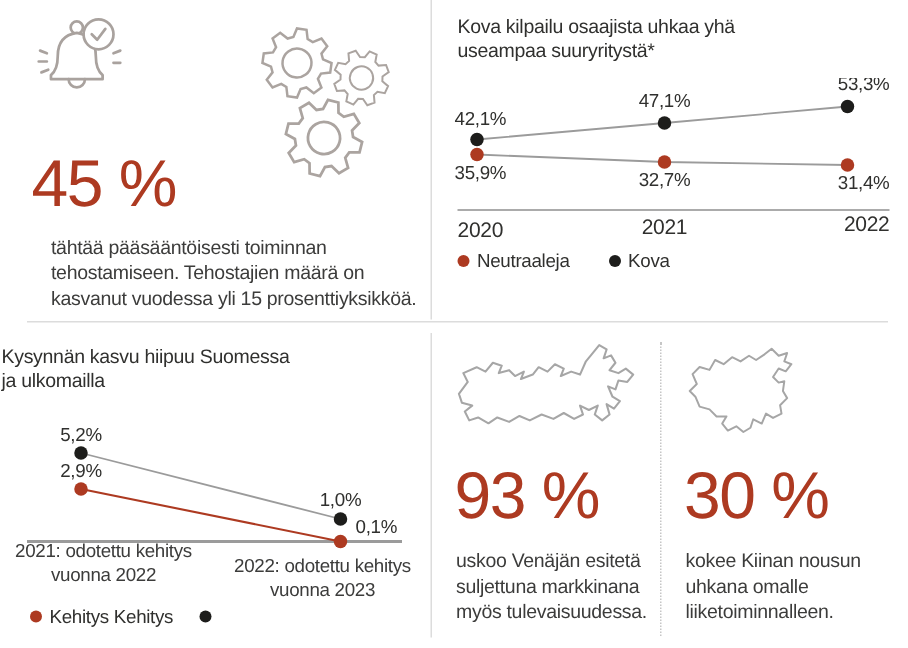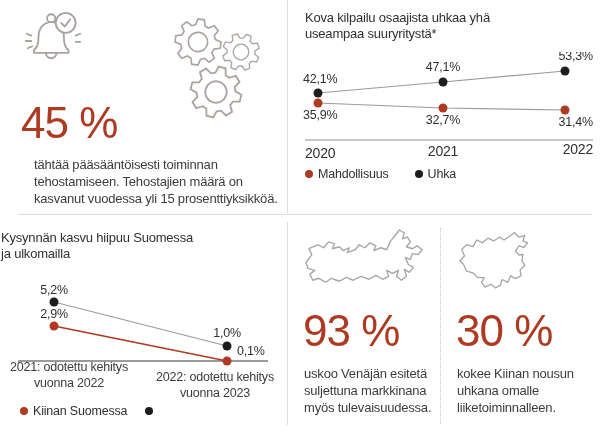--- a/index.html
+++ b/index.html
@@ -91,25 +91,25 @@
     <text class="val-label" x="290" y="74" text-anchor="end">31,4%</text>
 
     <text class="year-label" x="2" y="106" text-anchor="start">2020</text>
     <text class="year-label" x="140" y="104" text-anchor="middle">2021</text>
     <text class="year-label" x="290" y="102" text-anchor="end">2022</text>
   </svg>
 
   <div class="abs legend" style="left:305px;top:167px;gap:26px;">
     <div class="legend-item">
       <span class="legend-dot dot-red"></span>
-      <span>Mahdollisuus</span>
+      <span>Neutraaleja</span>
     </div>
     <div class="legend-item">
       <span class="legend-dot dot-black"></span>
-      <span>Uhka</span>
+      <span>Kova</span>
     </div>
   </div>
 
 
   <div class="abs panel-title" style="left:1px;top:230px;width:260px;">Kysynnän kasvu hiipuu Suomessa
 ja ulkomailla</div>
 
   <svg class="abs" style="left:18px;top:285px;" width="262" height="82" viewBox="0 0 262 82">
     <line x1="0" y1="76" x2="250" y2="76" stroke="#9b9b9b" stroke-width="2"></line>
     <line x1="36" y1="17" x2="209" y2="61" stroke="#9b9b9b" stroke-width="1.2"></line>
@@ -125,21 +125,21 @@
   </svg>
 
   <div class="abs x-label" style="left:8px;top:360px;width:122px;">2021: odotettu kehitys
 vuonna 2022</div>
   <div class="abs x-label" style="left:154px;top:370px;width:122px;">2022: odotettu kehitys
 vuonna 2023</div>
 
   <div class="abs legend" style="left:20px;top:404px;gap:18px;">
     <div class="legend-item">
       <span class="legend-dot dot-red"></span>
-      <span>Kiinan Suomessa</span>
+      <span>Kehitys Kehitys</span>
     </div>
     <div class="legend-item">
       <span class="legend-dot dot-black"></span>
     </div>
   </div>
 
   <svg class="abs" style="left:302px;top:227px;" width="128" height="74" viewBox="0 0 130 75">
     <path fill="none" stroke="#a6a6a6" stroke-width="1.4" stroke-linejoin="round" d="M4,36 L10,28 L7,22 L16,18 L22,21 L27,15 L33,17 L31,22 L38,20 L42,24 L48,21 L46,26 L54,23 L58,18 L64,21 L69,16 L75,19 L73,24 L80,21 L86,23 L90,14 L95,8 L99,3 L104,6 L102,12 L107,10 L110,15 L106,20 L112,22 L117,19 L122,23 L118,28 L112,27 L110,33 L105,31 L108,38 L113,41 L109,46 L104,43 L106,50 L101,54 L96,50 L98,44 L92,47 L86,44 L88,50 L82,53 L75,49 L68,53 L60,50 L52,54 L45,51 L38,55 L30,52 L24,56 L17,52 L11,54 L8,48 L13,44 L6,42 Z"></path>
   </svg>
 

